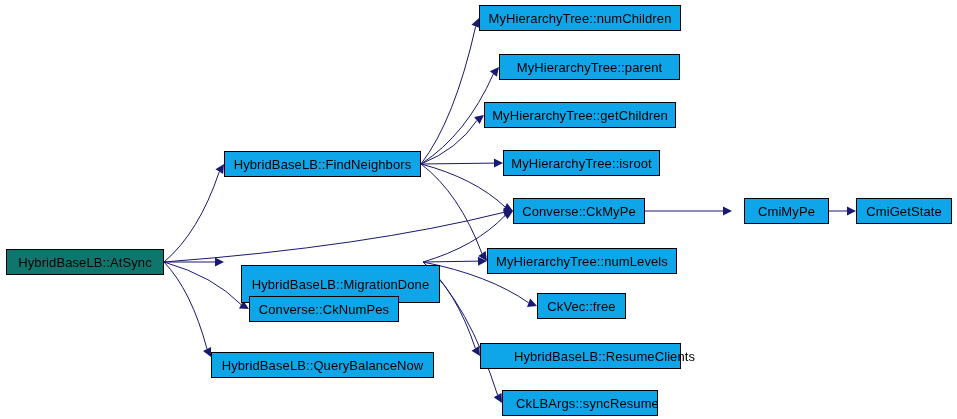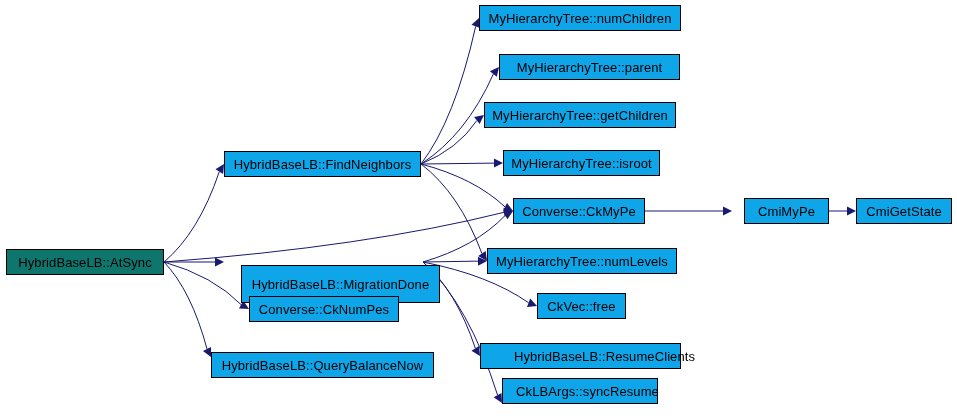--- a/index.html
+++ b/index.html
@@ -156,21 +156,21 @@
     </div>
     <div class="gnode" style="left: 487px; top: 248px; width: 190px; height: 26px;">
       <span class="nlabel">MyHierarchyTree::numLevels</span>
     </div>
     <div class="gnode" style="left: 537px; top: 293px; width: 89px; height: 26px;">
       <span class="nlabel">CkVec::free</span>
     </div>
     <div class="gnode" style="left: 480px; top: 343px; width: 201px; height: 26px; padding-left: 48px;">
       <span class="nlabel">HybridBaseLB::ResumeClients</span>
     </div>
-    <div class="gnode" style="left: 502px; top: 378px; width: 156px; height: 26px; padding-left: 15px;">
+    <div class="gnode" style="left: 502px; top: 390px; width: 156px; height: 26px; padding-left: 15px;">
       <span class="nlabel">CkLBArgs::syncResume</span>
     </div>
     <div class="gnode" style="left: 744px; top: 198px; width: 85px; height: 26px;">
       <span class="nlabel">CmiMyPe</span>
     </div>
     <div class="gnode" style="left: 856px; top: 198px; width: 96px; height: 26px;">
       <span class="nlabel">CmiGetState</span>
     </div>
   </div>
 

